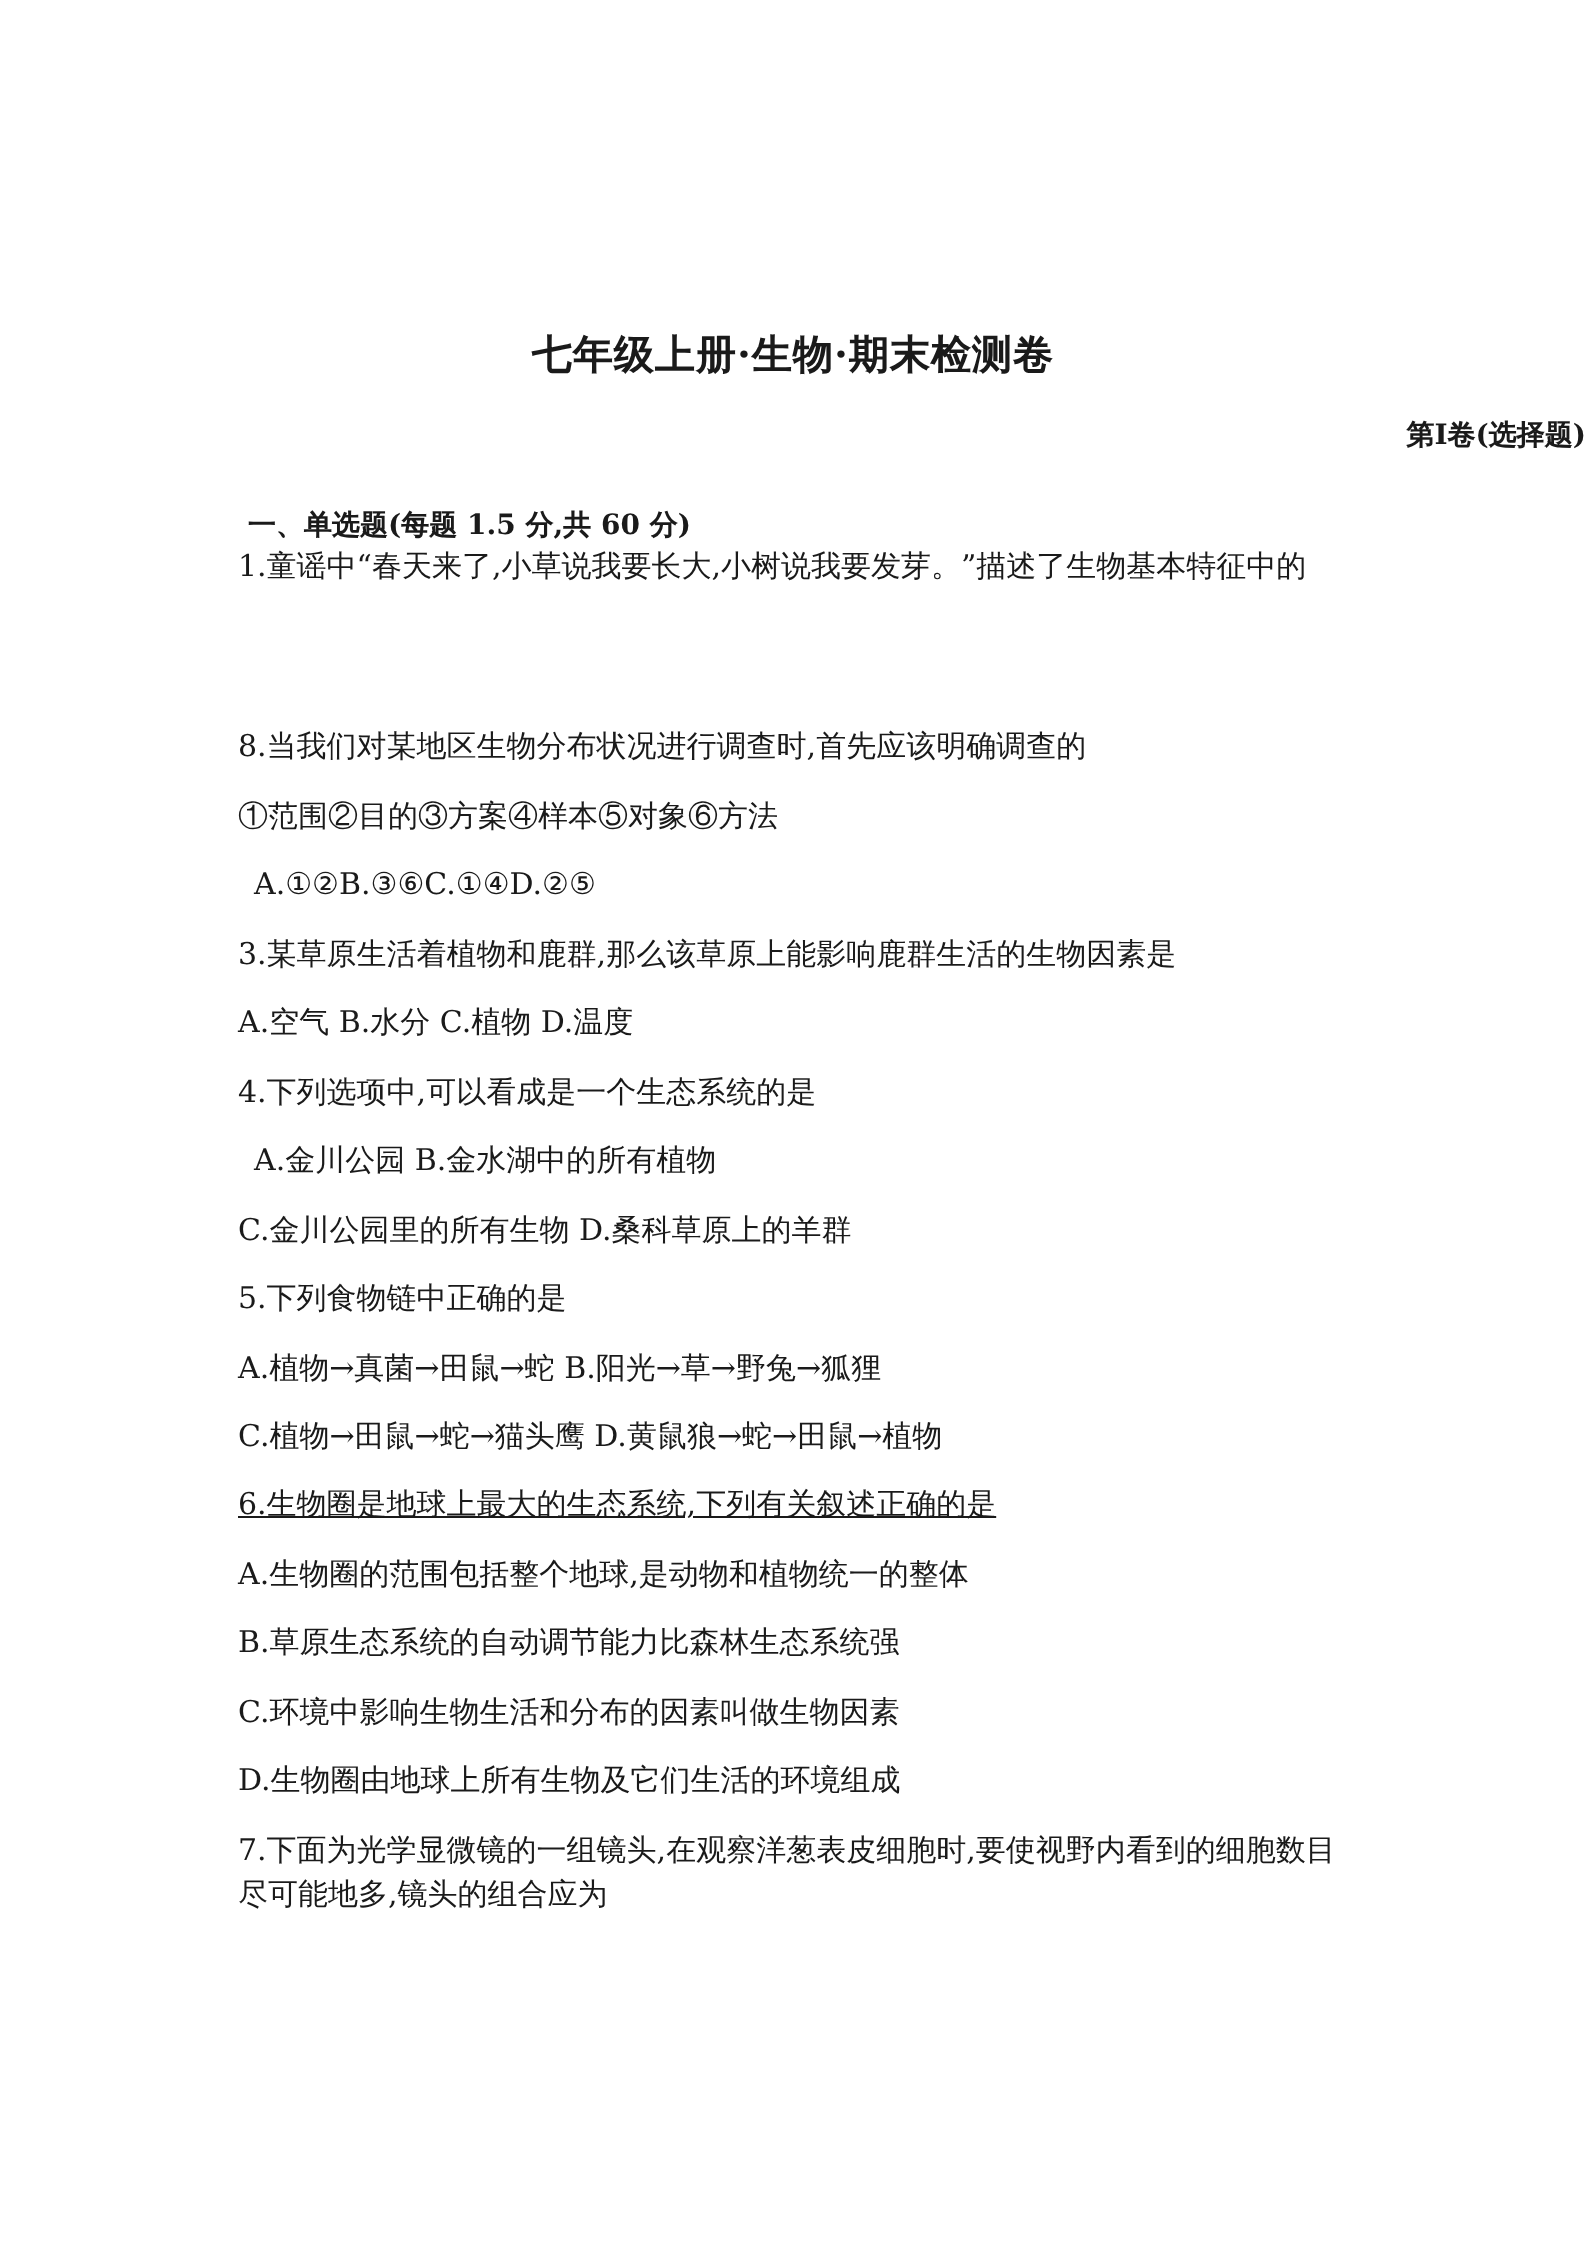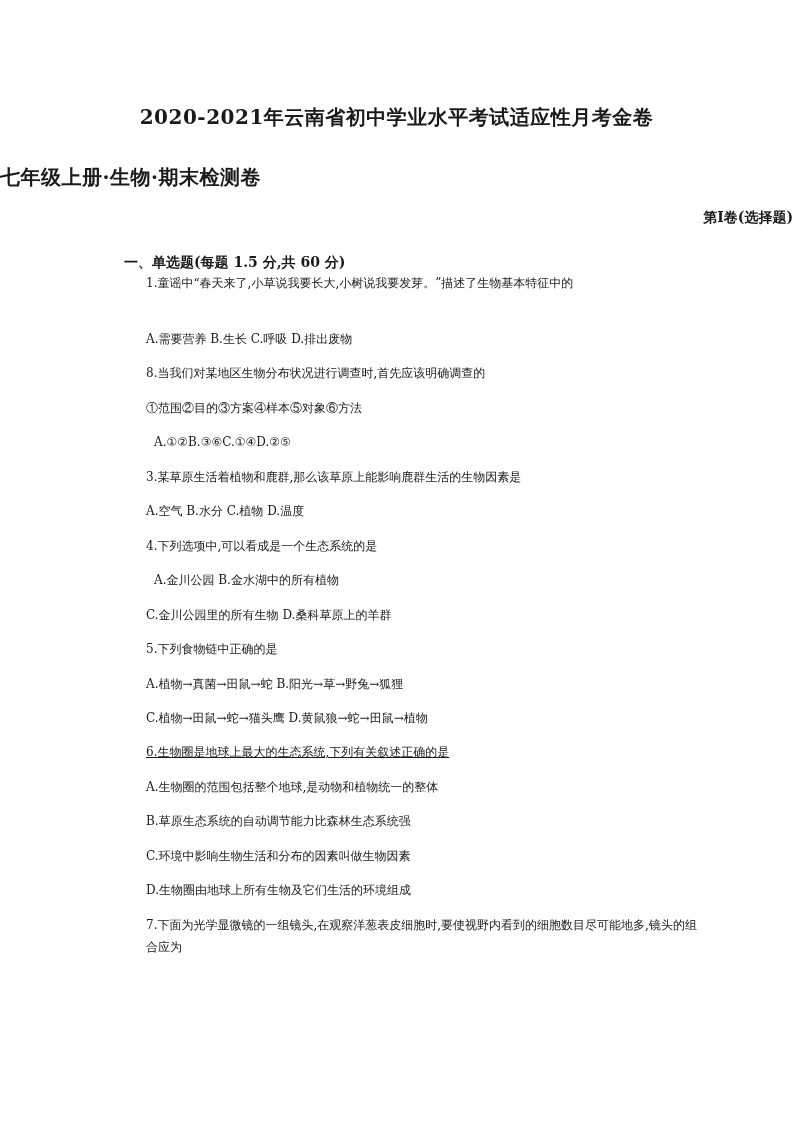--- a/index.html
+++ b/index.html
@@ -1,40 +1,38 @@
 <!DOCTYPE html>
 <html><head>
 <meta charset="utf-8">
 <style>
   html, body { margin: 0; padding: 0; background: #ffffff; }
   body { width: 793px; height: 1122px; position: relative; overflow: hidden;
          font-family: "DejaVu Serif", "Liberation Serif", serif; color: #1a1a1a; }
   .page { position: absolute; left: 0; top: 0; width: 793px; height: 1122px; }
   .title1 { position: absolute; top: 104px; left: 0; width: 793px; text-align: center;
             font-size: 20px; font-weight: bold; letter-spacing: 0.5px; }
-  .title2 { position: absolute; top: 164px; left: 0; width: 793px; text-align: left;
+  .title2 { position: absolute; top: 164px; left: 0; width: 793px; text-align: center;
             font-size: 20px; font-weight: bold; letter-spacing: 0.5px; }
   .title3 { position: absolute; top: 209px; left: 0; width: 793px; text-align: right;
             font-size: 14px; font-weight: bold; }
   .section { position: absolute; top: 254px; left: 124px; font-size: 14px; font-weight: bold; }
-  .line { position: absolute; left: 119px; width: 560px; font-size: 12px; line-height: 22px; white-space: nowrap; margin-left: 27px; }
+  .line { position: absolute; left: 119px; width: 560px; font-size: 15px; line-height: 22px; white-space: nowrap; }
   .wrap { white-space: normal; }
   .indent { left: 127px; }
 </style>
 </head>
 <body>
 
 <div class="page">
-  <div class="title1">2020-2021年云南省初中学业水平考试适应性月考金卷</div>
   <div class="title2">七年级上册·生物·期末检测卷</div>
   <div class="title3">第Ⅰ卷(选择题)</div>
   <div class="section">一、单选题(每题 1.5 分,共 60 分)</div>
 
   <div class="line wrap" style="top:272px;">1.童谣中“春天来了,小草说我要长大,小树说我要发芽。”描述了生物基本特征中的</div>
-  <div class="line" style="top:328px;">A.需要营养 B.生长 C.呼吸 D.排出废物</div>
 
   <div class="line" style="top:362px;">8.当我们对某地区生物分布状况进行调查时,首先应该明确调查的</div>
   <div class="line" style="top:397px;">①范围②目的③方案④样本⑤对象⑥方法</div>
   <div class="line indent" style="top:431px;">A.①②B.③⑥C.①④D.②⑤</div>
 
   <div class="line" style="top:466px;">3.某草原生活着植物和鹿群,那么该草原上能影响鹿群生活的生物因素是</div>
   <div class="line" style="top:500px;">A.空气 B.水分 C.植物 D.温度</div>
 
   <div class="line" style="top:535px;">4.下列选项中,可以看成是一个生态系统的是</div>
   <div class="line" style="top:604px;">C.金川公园里的所有生物 D.桑科草原上的羊群</div>

